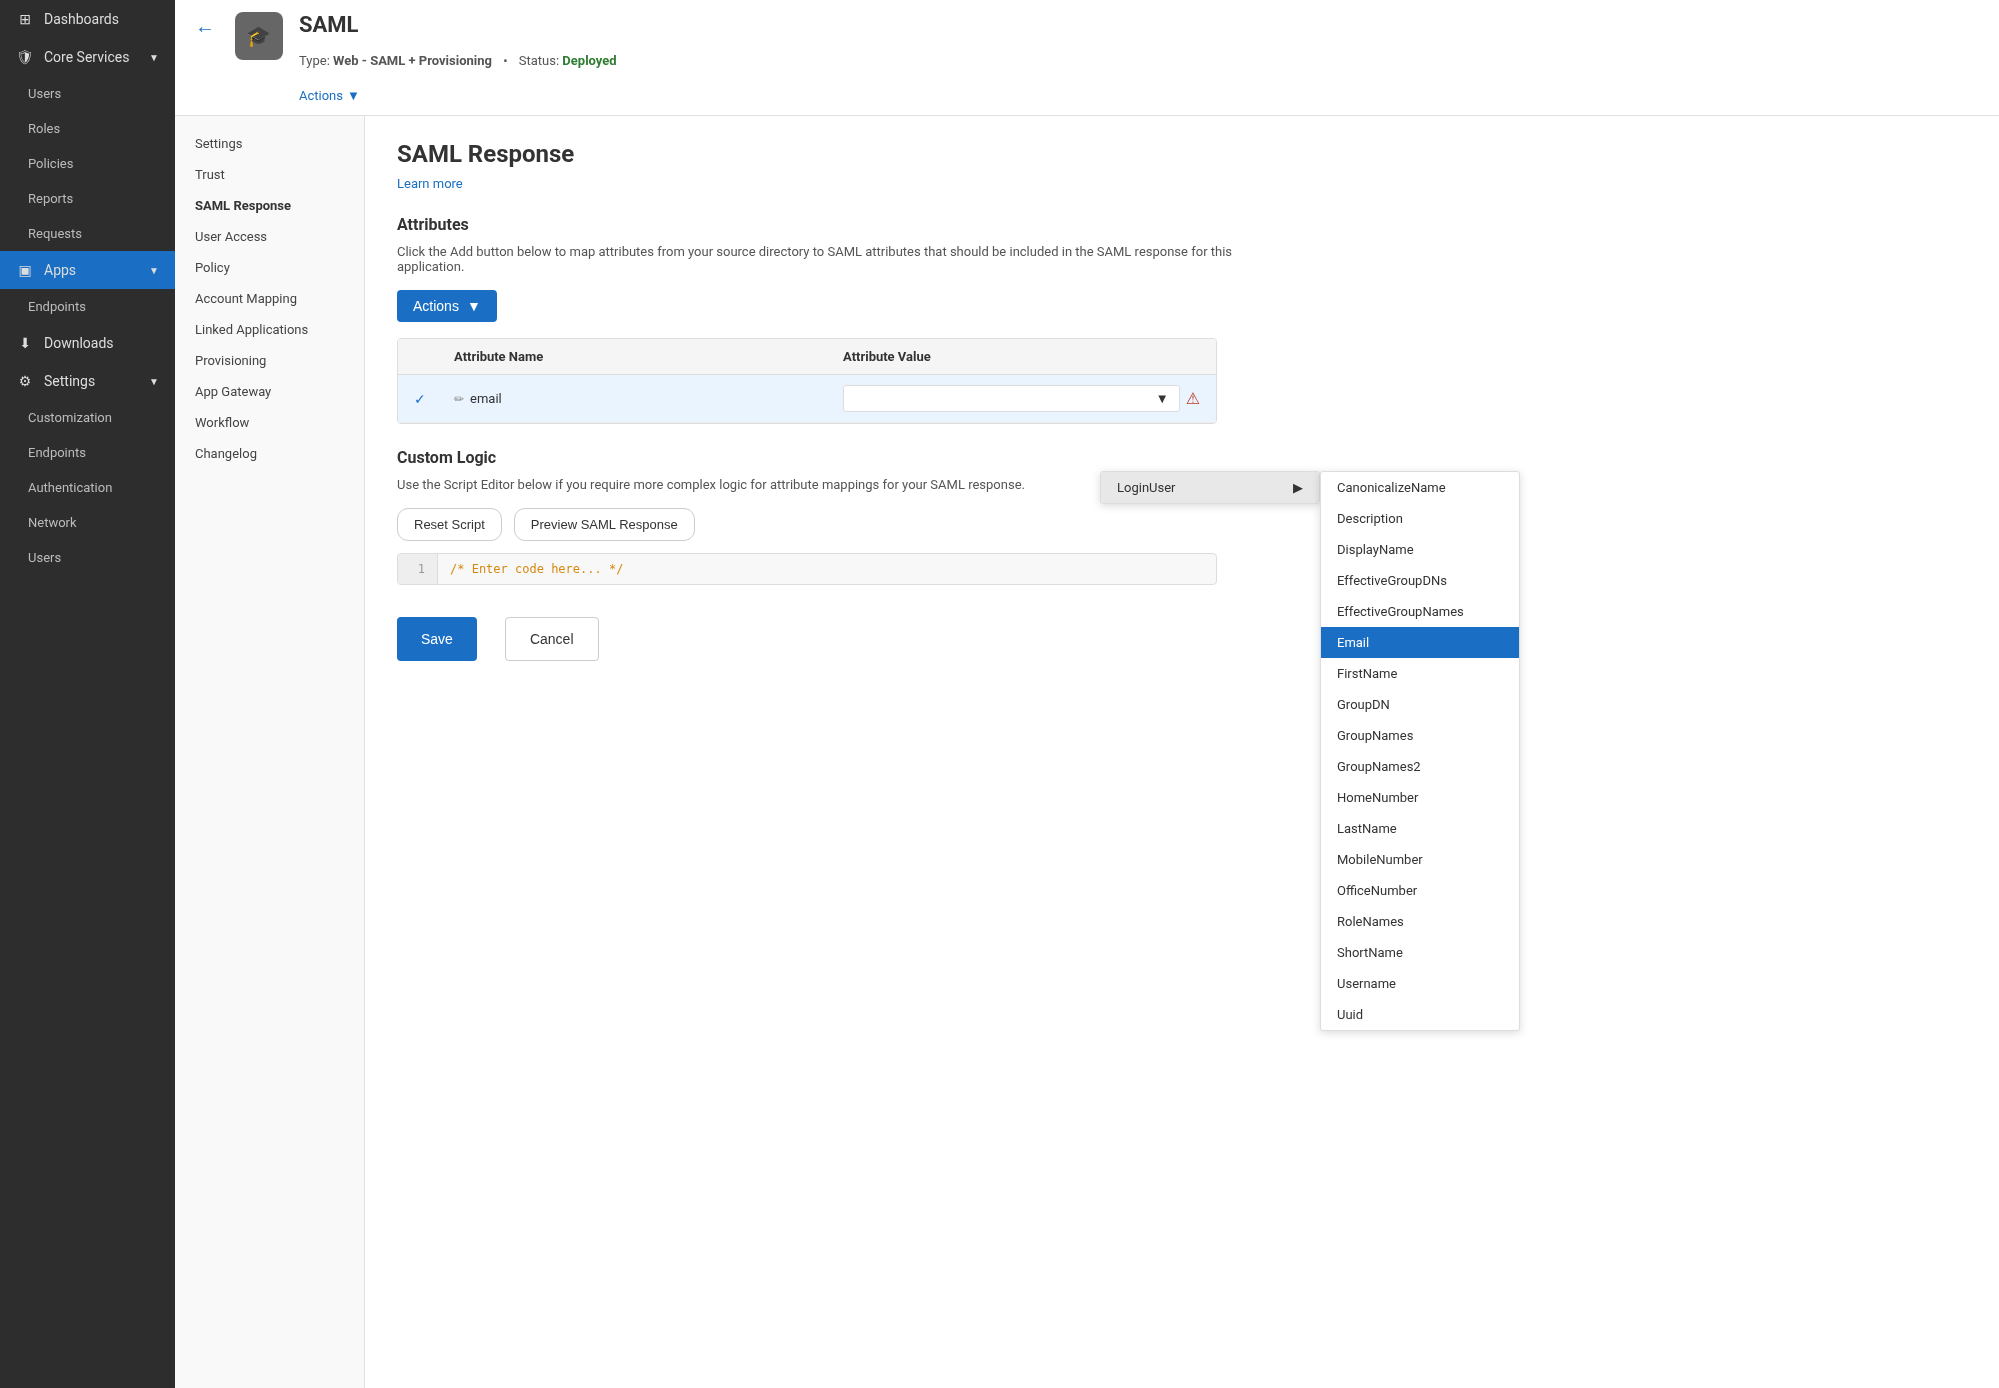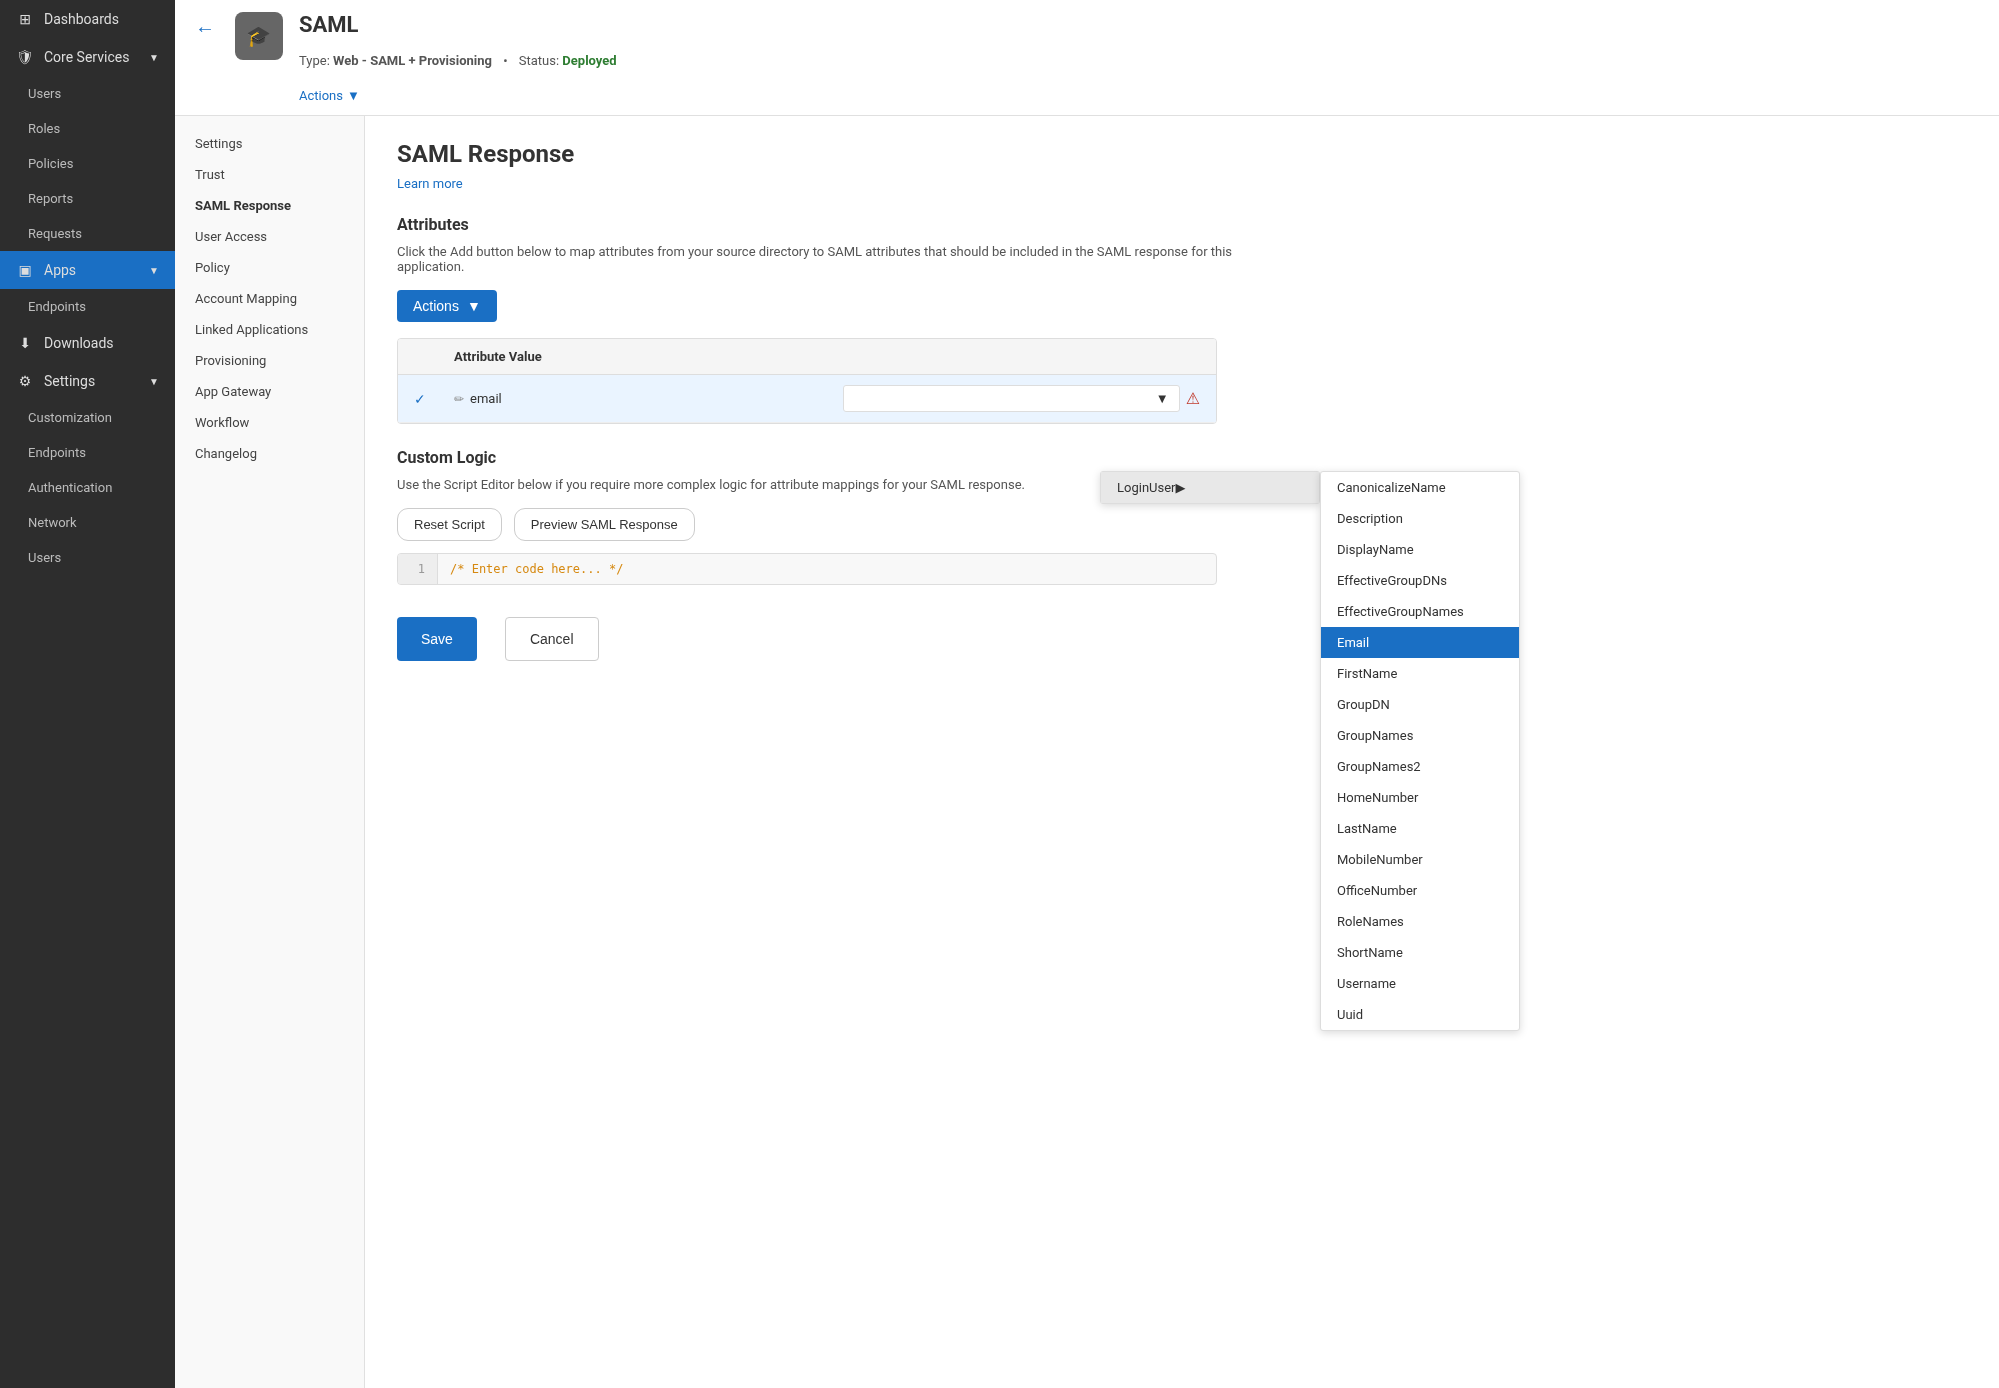--- a/index.html
+++ b/index.html
@@ -215,21 +215,21 @@
       background: #f5f5f5;
       border: 1px solid #ddd;
       border-radius: 3px;
       min-width: 220px;
       box-shadow: 0 2px 8px rgba(0,0,0,0.15);
     }
     .login-user-item {
       padding: 8px 16px;
       display: flex;
       align-items: center;
-      justify-content: flex-start;
+      justify-content: space-between;
       font-size: 13px;
       color: #333;
       cursor: pointer;
       background: #e8e8e8;
     }
     .sub-dropdown {
       background: #fff;
       border: 1px solid #ddd;
       border-radius: 3px;
       min-width: 200px;
@@ -435,20 +435,21 @@
         <div class="section-desc">Click the Add button below to map attributes from your source directory to SAML attributes that should be included in the SAML response for this application.</div>
 
         <button class="actions-dropdown-btn">
           <span>Actions</span>
           <span>▼</span>
         </button>
 
         <div class="attributes-table">
           <div class="table-header">
             <div class="table-header-cell col-check"></div>
+            <div class="table-header-cell col-name">Attribute Name</div>
             <div class="table-header-cell col-value">Attribute Value</div>
           </div>
           <div class="table-row">
             <div class="table-cell col-check">
               <span class="check-icon">✓</span>
             </div>
             <div class="table-cell col-name">
               <span class="edit-icon">✏</span>
               <span>email</span>
             </div>

